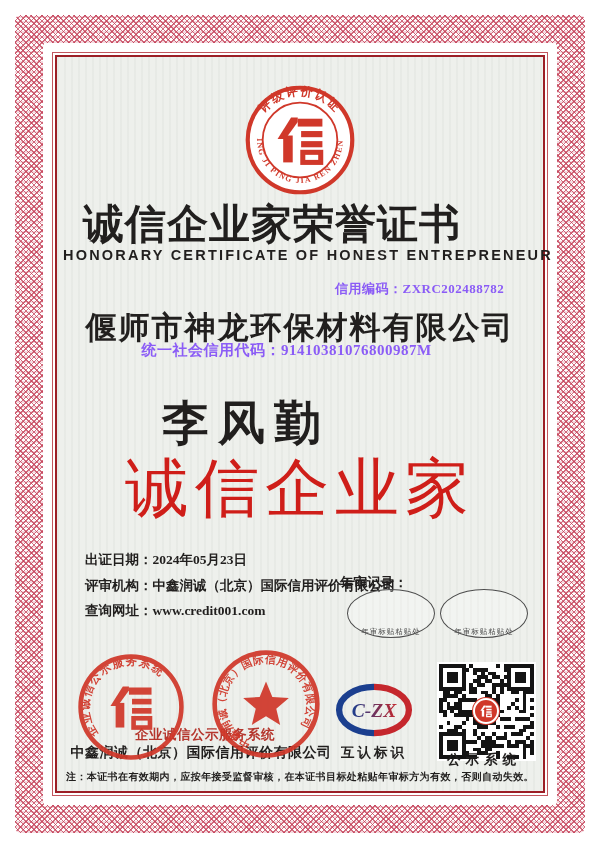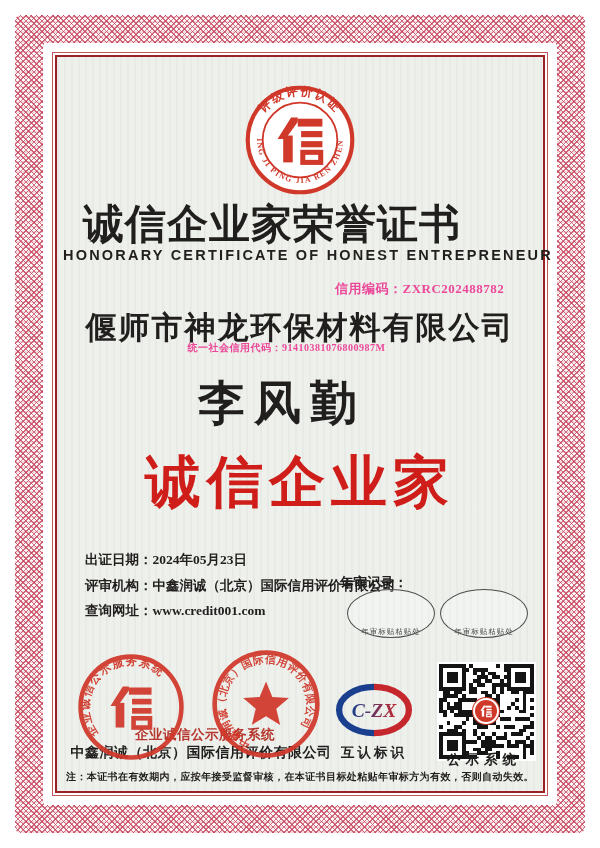--- a/index.html
+++ b/index.html
@@ -12,29 +12,29 @@
       repeating-linear-gradient(-45deg, rgba(196,62,86,.75) 0 1.1px, rgba(255,255,255,0) 1.1px 3.8px),
       repeating-linear-gradient(0deg, rgba(214,120,138,.28) 0 2px, rgba(255,255,255,0) 2px 5px);
     border-radius:6px;}
   .band-hole{position:absolute;inset:43px;background:#ffffff;border-radius:4px;}
   .frame-outer{position:absolute;inset:52px;border:1px solid #c2565e;}
   .frame{position:absolute;inset:55px;border:2.5px solid #9c1f26;background:#eef0ec;
     background-image:repeating-linear-gradient(90deg, rgba(108,122,110,.05) 0 2px, rgba(0,0,0,0) 2px 7px);}
   .abs{position:absolute;}
   .center{text-align:center;}
   .ink{color:#211f1e;}
-  .red{color:#ec4899;}
+  .red{color:#8b5cf6;}
   .title{left:0;width:544px;top:197px;font-size:41px;font-weight:bold;letter-spacing:1px;}
   .subtitle{left:0;width:600px;top:247px;font-size:14.5px;font-weight:bold;letter-spacing:2.2px;
     font-family:"Liberation Sans","DejaVu Sans",sans-serif;padding-left:8px;}
   .creditline{left:335px;width:190px;top:280px;font-size:13px;font-weight:bold;letter-spacing:.5px;}
   .company{left:0;width:600px;top:307px;font-size:31px;font-weight:bold;letter-spacing:2px;}
-  .uscc{left:0;width:573px;top:341px;font-size:10px;font-weight:bold;letter-spacing:.5px;}
-  .person{left:0;width:492px;top:372px;font-size:47px;font-weight:bold;letter-spacing:9px;margin-left:36px;}
-  .honor{left:0;width:600px;top:445px;font-size:56px;font-weight:bold;letter-spacing:6px;color:#cf1e19;}
+  .uscc{left:0;width:573px;top:341px;font-size:15px;font-weight:bold;letter-spacing:.5px;}
+  .person{left:0;width:492px;top:392px;font-size:47px;font-weight:bold;letter-spacing:9px;}
+  .honor{left:0;width:600px;top:445px;font-size:64px;font-weight:normal;letter-spacing:6px;color:#cf1e19;}
   .fields{left:85px;top:547px;width:300px;font-size:13.5px;font-weight:bold;line-height:25.5px;}
   .fields .row{white-space:nowrap;}
   .ar-label{left:340px;top:534px;font-size:13.5px;font-weight:bold;margin-top:40px;}
   .sticker{width:86px;height:47px;border:1.5px solid #4d4d4d;border-radius:50%;
     display:flex;align-items:flex-end;justify-content:center;background:rgba(255,255,255,.25);}
   .sticker span{font-size:7.5px;color:#4d4d4d;letter-spacing:1px;}
   .seal{opacity:.93;z-index:3;}
   .orgline1{left:80px;width:250px;top:726px;font-size:13.5px;font-weight:bold;z-index:2;letter-spacing:.5px;}
   .orgline2{left:56px;width:290px;top:744px;font-size:14px;font-weight:bold;z-index:2;letter-spacing:.5px;}
   .czx-label{left:332px;width:84px;top:744px;font-size:13.5px;font-weight:bold;letter-spacing:3px;}

